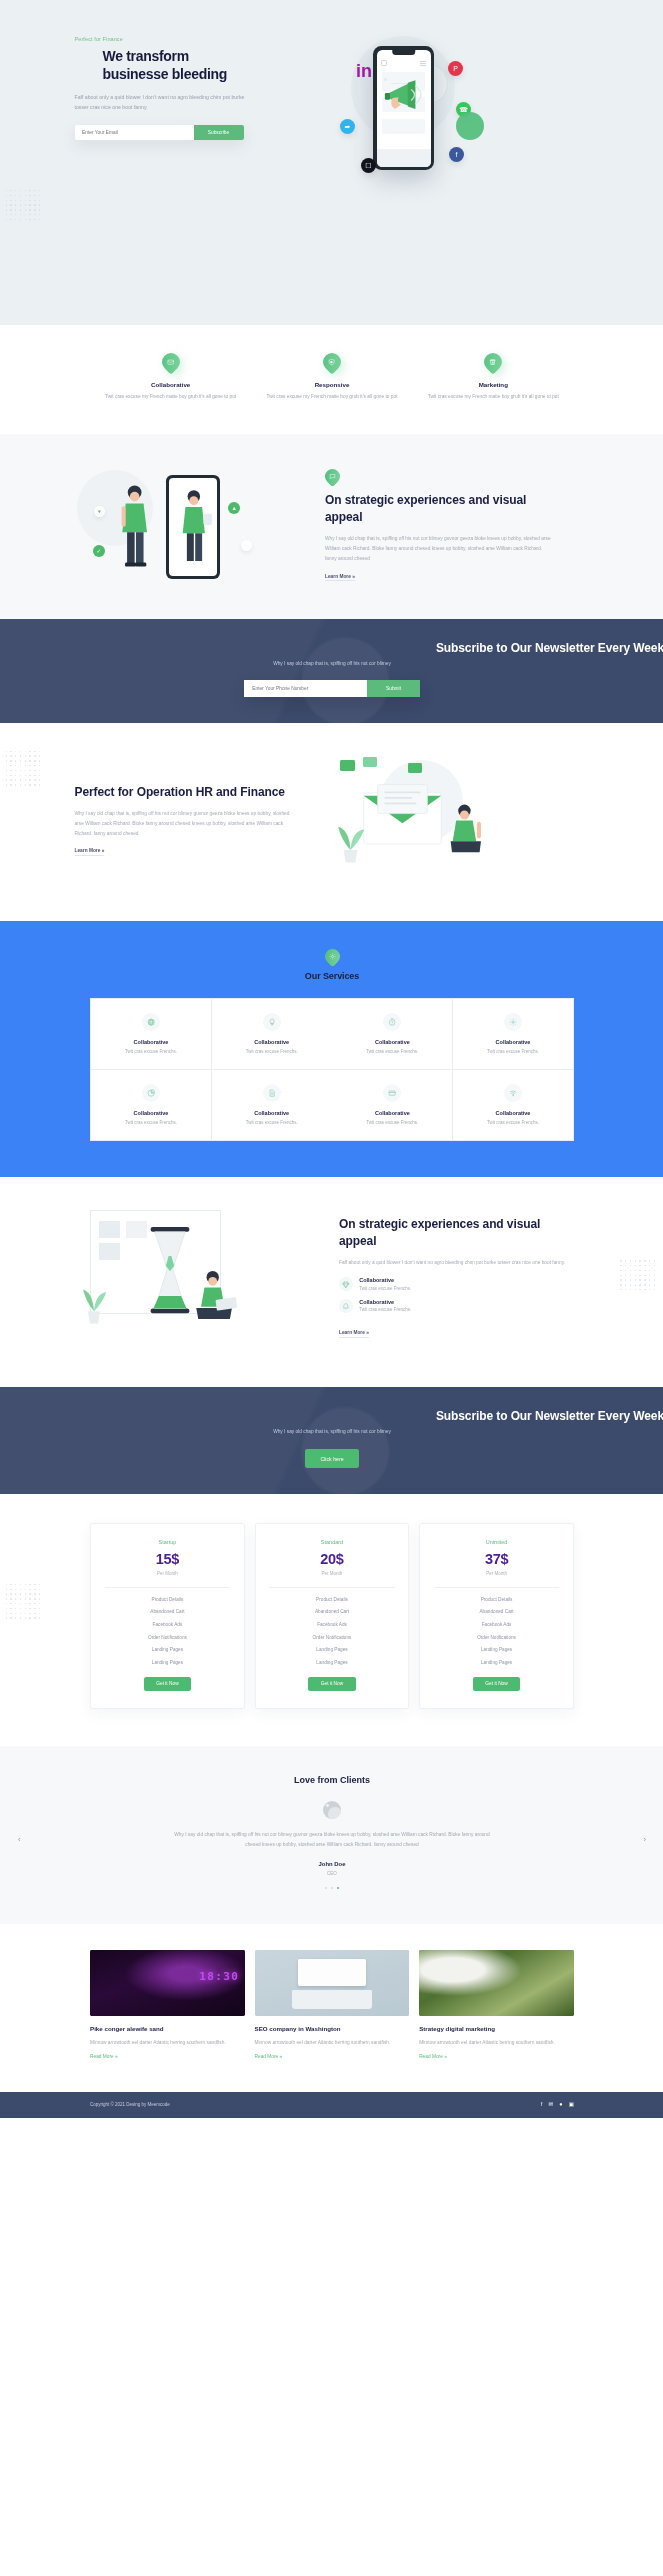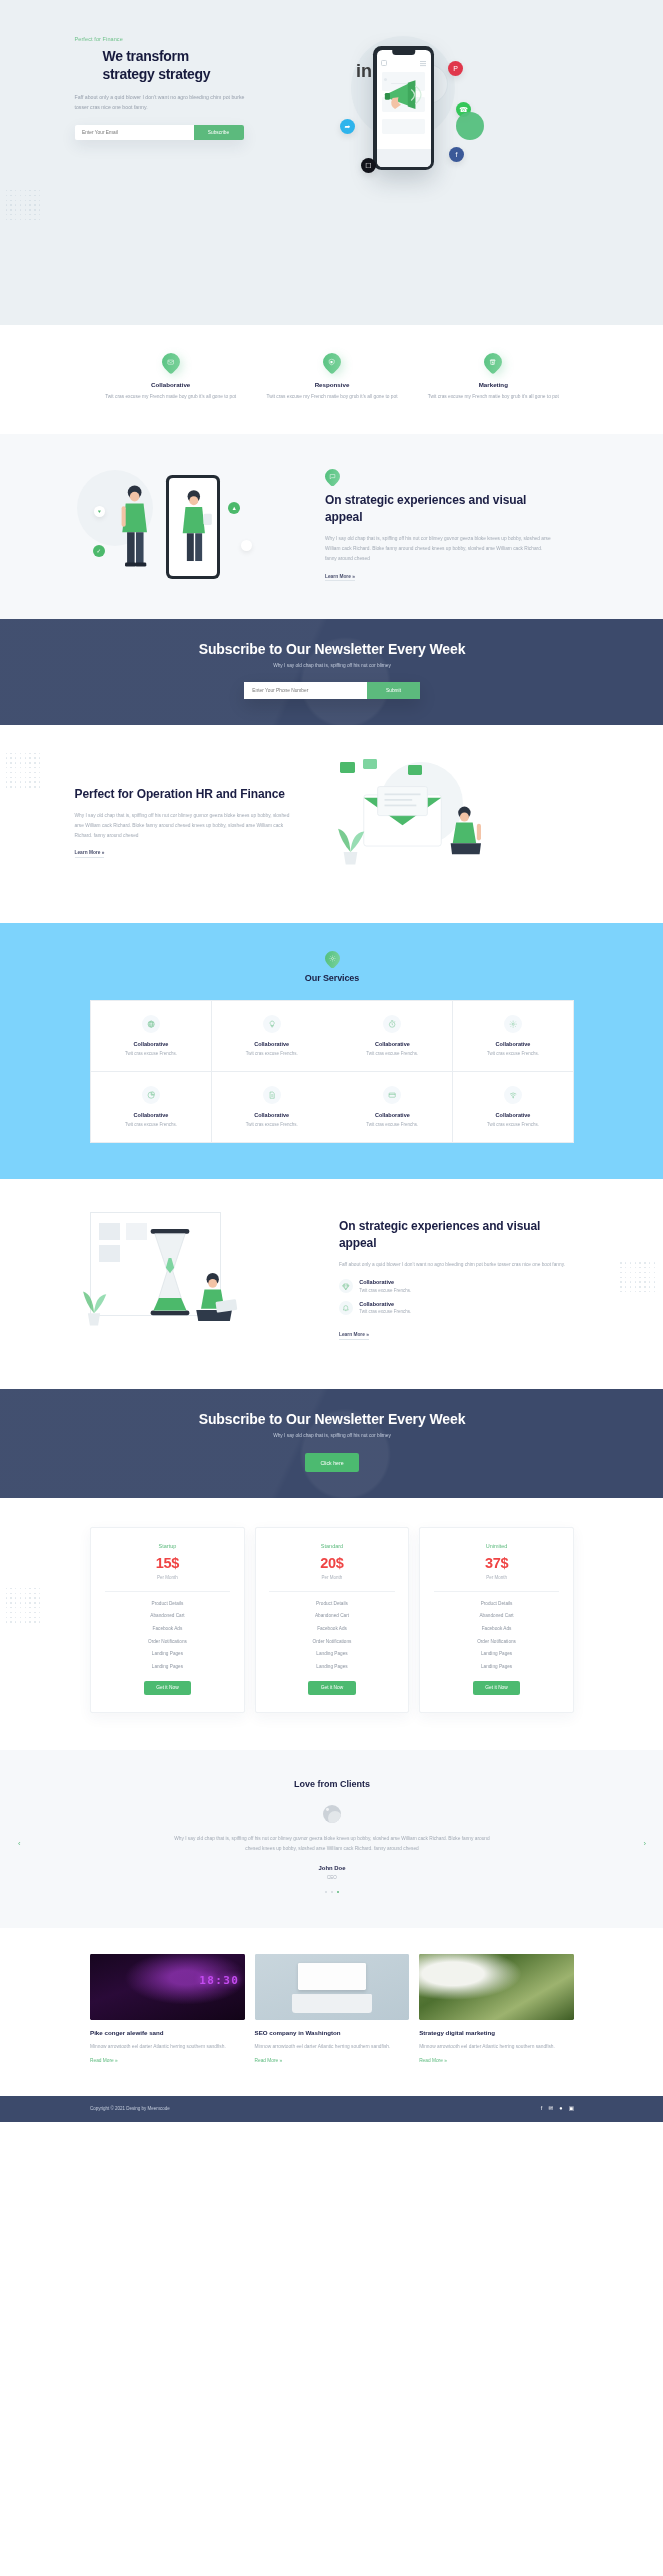--- a/index.html
+++ b/index.html
@@ -186,21 +186,21 @@
     text-align:center;
     position:relative;
     overflow:hidden;
   }
   .cta-dark:before{
     content:""; position:absolute; inset:0;
     background:
       radial-gradient(circle at 52% 60%, rgba(255,255,255,.05) 0 12%, transparent 13%),
       linear-gradient(115deg, rgba(255,255,255,.03) 0 45%, transparent 46%);
   }
-  .cta-h2 { font-size:14px; font-weight:bold; color:#fff; position:relative; letter-spacing:-0.1px; }
+  .cta-h2 { font-size:12px; font-weight:bold; color:#fff; position:relative; letter-spacing:-0.1px;text-align:right; }
   .cta-p { font-size:4.8px; color:#c3ccdc; margin-top:6.2px; position:relative; }
   .cta-form {
     margin:14px auto 0; display:flex; width:176px; position:relative;
     box-shadow:0 7px 16.6px rgba(0,0,0,.14);
   }
   .cta-form input {
     flex:1; border:0; outline:0; height:16.6px; font-size:4.8px; padding:0 8.3px;
     color:#aeb6c0; background:#fff; font-family:inherit;
   }
   .cta-form button {
@@ -209,21 +209,21 @@
   .cta-btn {
     display:inline-block; margin-top:15px; position:relative;
     background:#4cba70; color:#fff; font-size:5.2px;
     padding:6.2px 15px; border-radius:2.1px; border:0; cursor:pointer; font-family:inherit;
   }
 
   
   .hrfin { background:#fff; padding:32px 0 35px; position:relative; overflow:hidden; }
 
   
-  .services { background:#7dd3fc; padding:28px 0 36px; }
+  .services { background:#3b82f6; padding:28px 0 36px; }
   .sec-head { text-align:center; margin-bottom:16.6px; }
   .sec-head .pin-sm { margin:0 auto 7.6px; }
   .sec-head h2 { font-size:9px; font-weight:bold; color:#1b1e44; letter-spacing:-0.1px; }
   .svc-grid {
     width:484px; margin:0 auto;
     display:grid; grid-template-columns:repeat(4,1fr);
     background:#e9edf1; gap:0.7px; border:0.7px solid #e9edf1;
   }
   .svc {
     background:#fff; text-align:center; padding:14px 7px 15px;
@@ -248,21 +248,21 @@
 
   
   .pricing { background:#fff; padding:29px 0 37px; position:relative; overflow:hidden; }
   .price-grid { width:484px; margin:0 auto; display:flex; gap:9.7px; }
   .price-card {
     flex:1; background:#fff; border:0.7px solid #eef1f4;
     box-shadow:0 4.1px 14px rgba(40,60,90,.05);
     text-align:center; padding:15px 11px 16.6px; border-radius:2.1px;
   }
   .plan-name { color:#5cba7d; font-size:5.5px; margin-bottom:6.2px; }
-  .plan-price { font-size:14.5px; font-weight:bold; color:#ef4444; letter-spacing:-0.3px; }
+  .plan-price { font-size:14.5px; font-weight:bold; color:#4c1d95; letter-spacing:-0.3px; }
   .plan-per { font-size:4.5px; color:#a9b0ba; margin-top:3.5px; }
   .plan-sep { height:0.7px; background:#eef1f4; margin:11px 2.8px 9.7px; }
   .plan-feat { font-size:4.7px; color:#8d95a1; margin-bottom:7.6px; }
   .plan-btn {
     display:inline-block; margin-top:4.1px; background:#4cba70; color:#fff;
     font-size:4.8px; padding:4.8px 12.4px; border-radius:2.1px; border:0; cursor:pointer; font-family:inherit;
   }
 
   
   .testi { background:#f6f8fa; padding:29px 0 35px; text-align:center; position:relative; }
@@ -396,35 +396,35 @@
         <span></span>
         <span></span>
         <span></span>
     </div>
 
     <div class="hero-inner">
       <div class="hero-left">
         <div class="eyebrow">Perfect for Finance</div>
         <h1 class="hero-h1">
           <span>We transform</span><br>
-          <span>strategy strategy</span>
+          <span>businesse bleeding</span>
         </h1>
         <p class="hero-p">Faff about only a quid blower I don't want no agro bleeding chim pot burke tosser cras nice one boot fanny.</p>
         <form class="hero-form">
           <input type="text" placeholder="Enter Your Email" style="">
           <button type="button">Subscribe</button>
         </form>
       </div>
 
       <div class="hero-art">
 
         <div class="blob" style="left:54px;top:0;width:104px;height:104px;background:#e3eaee;"></div>
         <div class="blob" style="left:111px;top:28px;width:40px;height:40px;background:#ebf0f3;border:0.7px solid #dde5ea;"></div>
 
-        <div style="position:absolute;left:59px;top:25px;font-size:18px;font-weight:bold;color:#404040;">in</div>
+        <div style="position:absolute;left:59px;top:25px;font-size:18px;font-weight:bold;color:#a21caf;">in</div>
 
         <div class="phone">
           <div class="phone-screen">
             <div class="phone-notch"></div>
             <div style="position:absolute;left:4.8px;top:9.7px;width:6.2px;height:6.2px;border:0.7px solid #cfd6dc;border-radius:1.4px;"></div>
             <div style="position:absolute;right:4.8px;top:11px;width:6.2px;height:0.8px;background:#cfd6dc;box-shadow:0 2.1px 0 #cfd6dc,0 4.1px 0 #cfd6dc;"></div>
             <div class="ph-row" style="top:22px;height:19.4px;background:#f4f7f9;"></div>
             <div style="position:absolute;left:7px;top:28px;width:3.5px;height:3.5px;border-radius:50%;background:#e3e9ed;"></div>
             <div class="ph-row" style="top:33px;left:14px;width:23.5px;"></div>
             <div class="ph-row" style="top:47px;height:15px;background:#f4f7f9;"></div>

